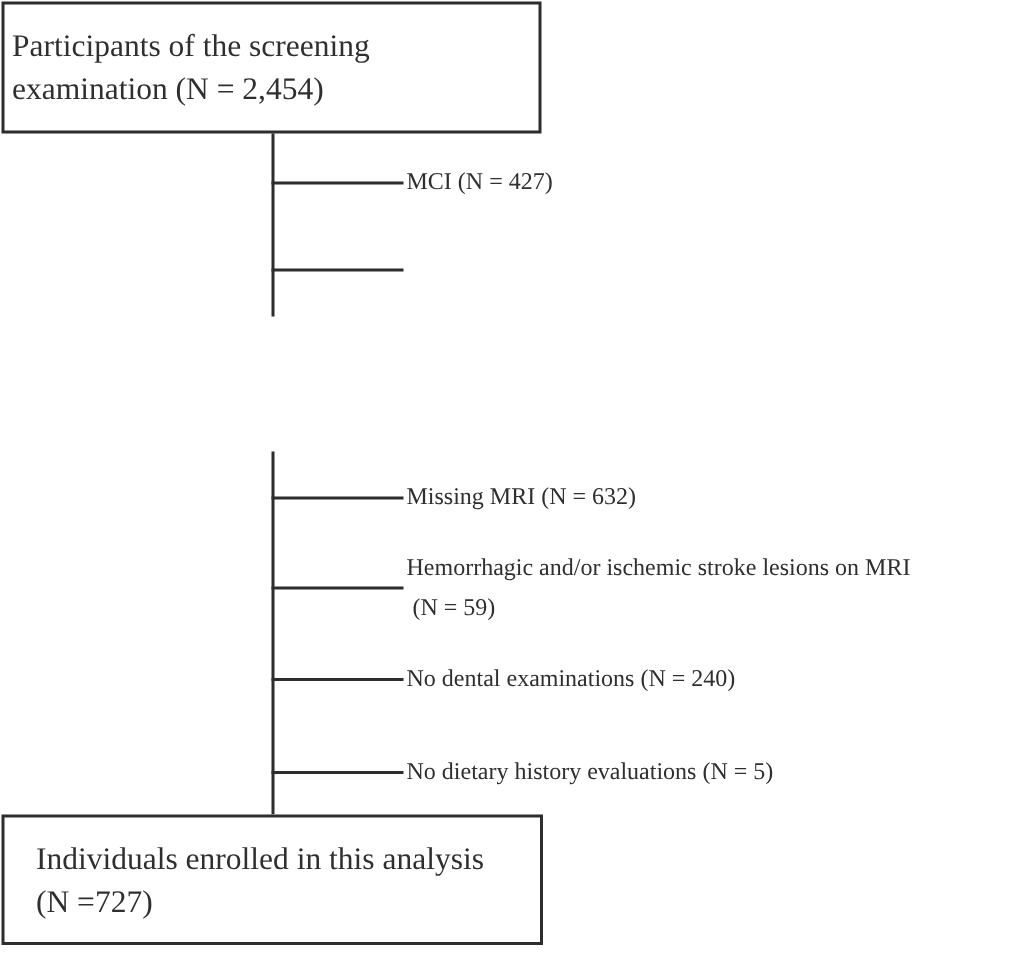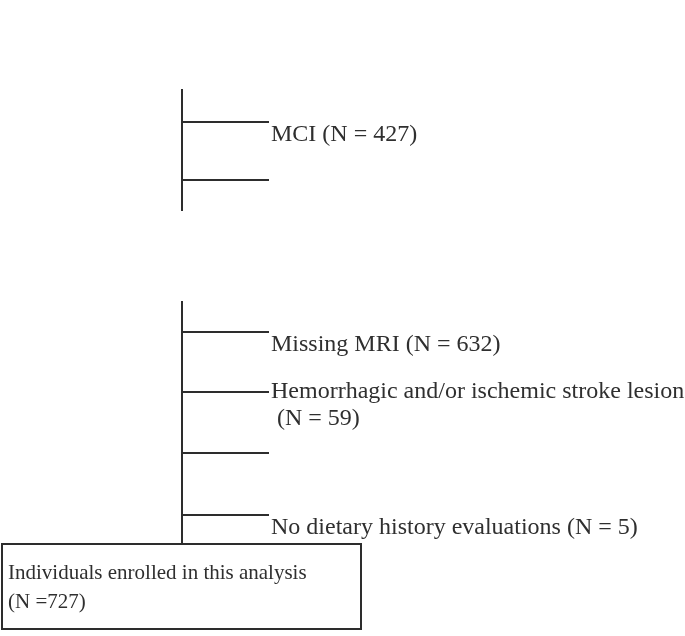--- a/index.html
+++ b/index.html
@@ -32,51 +32,55 @@
     background: #2d2d2d;
   }
   .hline {
     position: absolute;
     height: 2px;
     background: #2d2d2d;
   }
   .branch-label {
     position: absolute;
     white-space: pre;
-    font-size: 24px;
+    font-size: 16px;
     line-height: 27px;
-    margin-top: 12px;
   }
 </style>
 </head>
 <body>
 
 <div class="canvas">
 
+  <div class="box" style="left:1px; top:1px; width:360px; height:88px;">
+    <span class="box-text">Participants of the screening
+examination (N = 2,454)</span>
+  </div>
 
   <div class="vline" style="left:181px; top:89px; height:122px;"></div>
 
   <div class="hline" style="left:181px; top:121px; width:88px;"></div>
   <div class="branch-label" style="left:271px; top:108px;">MCI (N = 427)</div>
 
   <div class="hline" style="left:181px; top:179px; width:88px;"></div>
 
 
   <div class="vline" style="left:181px; top:301px; height:242px;"></div>
 
   <div class="hline" style="left:181px; top:331px; width:88px;"></div>
   <div class="branch-label" style="left:271px; top:318px;">Missing MRI (N = 632)</div>
 
   <div class="hline" style="left:181px; top:391px; width:88px;"></div>
   <div class="branch-label" style="left:271px; top:365px;">Hemorrhagic and/or ischemic stroke lesions on MRI
  (N = 59)</div>
 
   <div class="hline" style="left:181px; top:452px; width:88px;"></div>
+  <div class="branch-label" style="left:271px; top:439px;">No dental examinations (N = 240)</div>
 
   <div class="hline" style="left:181px; top:514px; width:88px;"></div>
   <div class="branch-label" style="left:271px; top:501px;">No dietary history evaluations (N = 5)</div>
 
-  <div class="box" style="left:1px; top:543px; width:361px; height:87px;">
+  <div class="box" style="left:1px; top:543px; width:361px; height:87px;padding-left:16px;">
     <span class="box-text">Individuals enrolled in this analysis
 (N =727)</span>
   </div>
 
 </div>
 
 </body></html>

